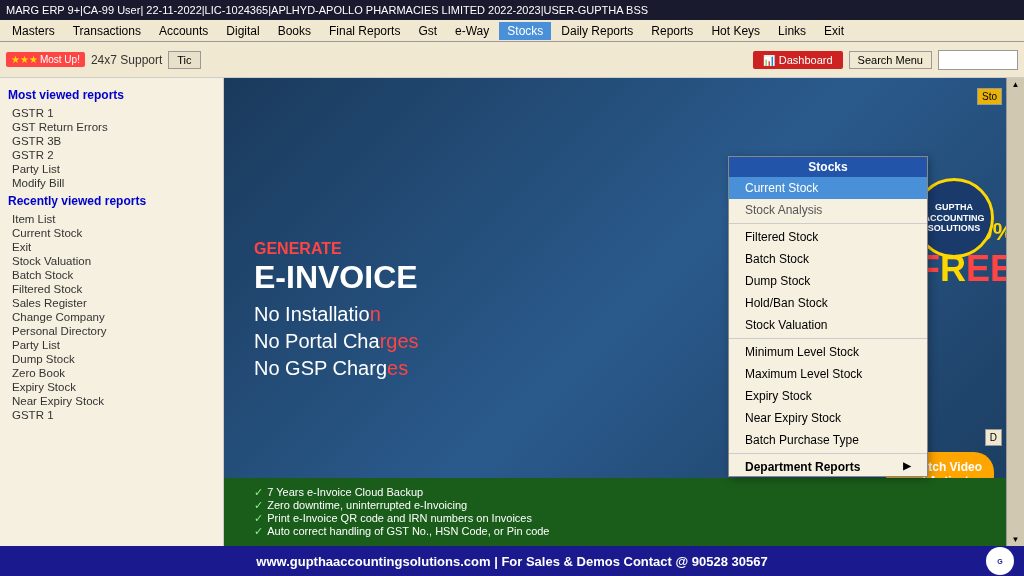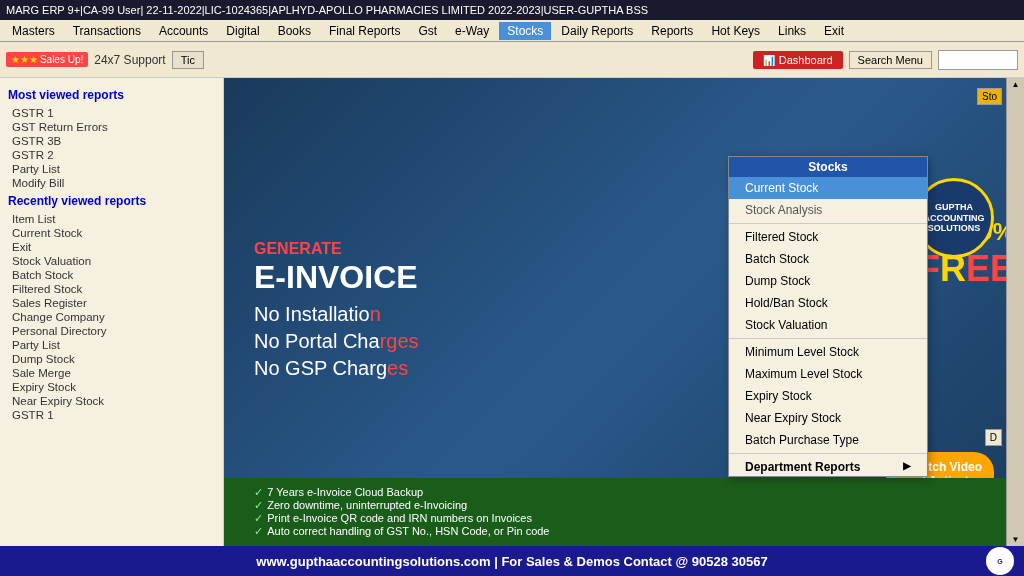--- a/index.html
+++ b/index.html
@@ -311,21 +311,21 @@
   <span class="menu-item">Daily Reports</span>
   <span class="menu-item">Reports</span>
   <span class="menu-item">Hot Keys</span>
   <span class="menu-item">Links</span>
   <span class="menu-item">Exit</span>
 </div>
 
 <div id="toolbar">
   <div class="rate-up-badge">
     <span class="stars">★★★</span>
-    <span>Sales Up!</span>
+    <span>Most Up!</span>
   </div>
   <span class="support-text">24x7 Support</span>
   <button class="ticket-btn">Tic</button>
   <div class="toolbar-spacer"></div>
   <button class="dashboard-btn">
     <span style="font-size:10px;">📊</span>
     <span>Dashboard</span>
   </button>
   <button class="search-menu-btn">Search Menu</button>
   <input class="search-box" type="text" style="">
@@ -347,21 +347,21 @@
     <span class="sidebar-item">Current Stock</span>
     <span class="sidebar-item">Exit</span>
     <span class="sidebar-item">Stock Valuation</span>
     <span class="sidebar-item">Batch Stock</span>
     <span class="sidebar-item">Filtered Stock</span>
     <span class="sidebar-item">Sales Register</span>
     <span class="sidebar-item">Change Company</span>
     <span class="sidebar-item">Personal Directory</span>
     <span class="sidebar-item">Party List</span>
     <span class="sidebar-item">Dump Stock</span>
-    <span class="sidebar-item">Sale Merge</span>
+    <span class="sidebar-item">Zero Book</span>
     <span class="sidebar-item">Expiry Stock</span>
     <span class="sidebar-item">Near Expiry Stock</span>
     <span class="sidebar-item">GSTR 1</span>
   </div>
 
   <div id="content">
     <div id="banner">
       <div class="banner-generate">GENERATE</div>
       <div class="banner-einvoice">E-INVOICE</div>
       <div class="banner-line">

